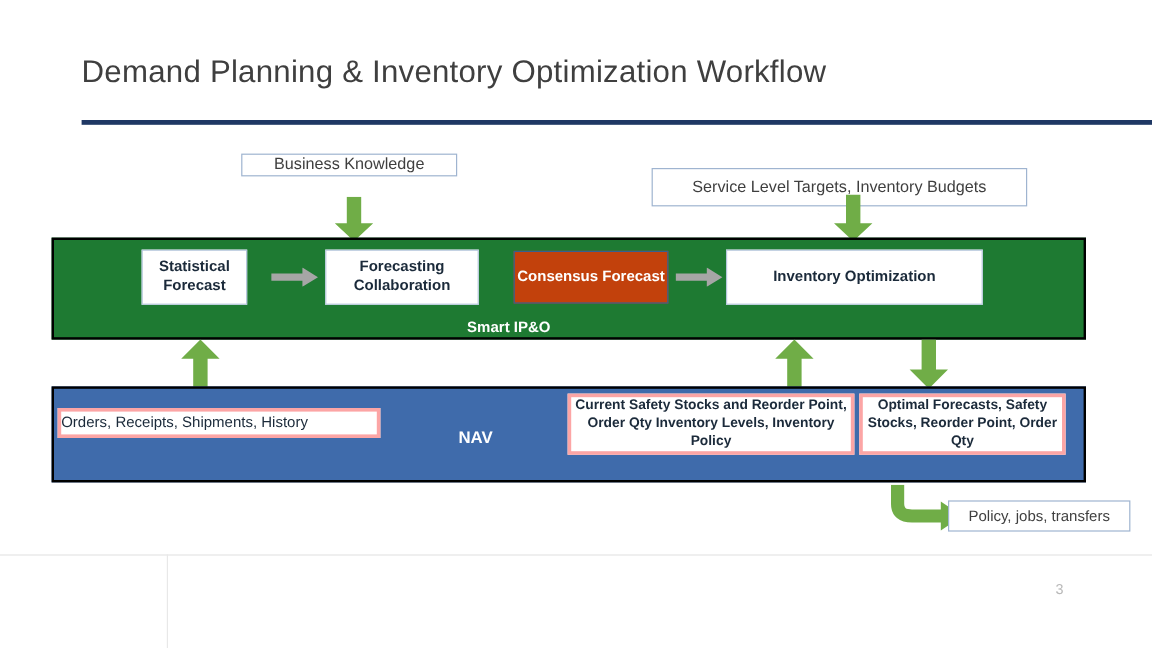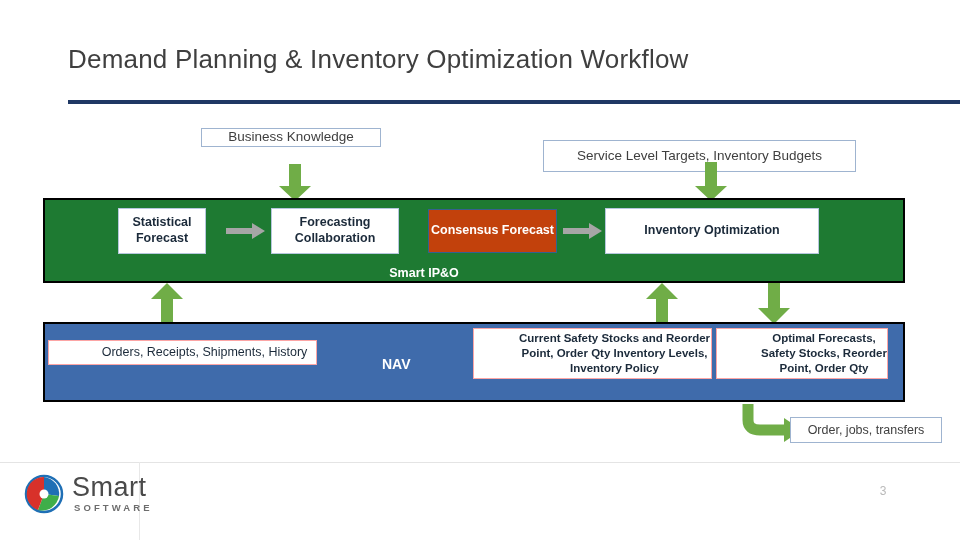--- a/index.html
+++ b/index.html
@@ -139,31 +139,29 @@
     top: 322px;
     width: 862px;
     height: 80px;
     background: #3f6bab;
     border: 2px solid #000000;
     box-sizing: border-box;
   }
   .bbox {
     position: absolute;
     background: #ffffff;
-    border: 1px solid #fca5a5;
+    border: 3px solid #fca5a5;
     color: #1b2a3a;
     font-size: 12.5px;
     font-weight: bold;
     display: flex;
     align-items: center;
-    justify-content: center;
     text-align: center;
     box-sizing: border-box;
     line-height: 1.3;
-    padding-left: 44px;
   }
   #bbox-orders {
     left: 48px;
     top: 340px;
     width: 269px;
     height: 25px;
     font-weight: normal;
     font-size: 12.5px;
   }
   #nav-label {
@@ -372,35 +370,22 @@
   </div>
 
   <div class="arrow" style="left:742px; top:404px;">
     <svg width="62" height="40" viewBox="0 0 62 40">
       <path d="M6 0 L6 16 Q6 26 18 26 L44 26" stroke="#70ad47" stroke-width="11" fill="none" stroke-linecap="butt"></path>
       <polygon points="42,14 60,26 42,38" fill="#70ad47"></polygon>
     </svg>
   </div>
 
   <div id="callout-orders-jobs">
-    <span>Order, jobs, transfers</span>
+    <span>Policy, jobs, transfers</span>
   </div>
 
   <div id="footer-bar"></div>
   <div id="footer-sep"></div>
 
-  <div id="logo">
-    <div id="logo-mark">
-      <svg width="40" height="40" viewBox="0 0 40 40">
-        <circle cx="20" cy="20" r="18" fill="#ffffff" stroke="#1f6fb5" stroke-width="2.5"></circle>
-        <path d="M20 20 L20 3 A17 17 0 0 1 35 22 Z" fill="#1f6fb5"></path>
-        <path d="M20 20 L35 22 A17 17 0 0 1 14 36 Z" fill="#3fae49"></path>
-        <path d="M20 20 L14 36 A17 17 0 0 1 20 3 Z" fill="#d8312a"></path>
-        <circle cx="20" cy="20" r="4.5" fill="#ffffff"></circle>
-      </svg>
-    </div>
-    <div id="logo-smart">Smart</div>
-    <div id="logo-software">SOFTWARE</div>
-  </div>
 
   <div id="page-number">3</div>
 
 </div>
 
 </body></html>

